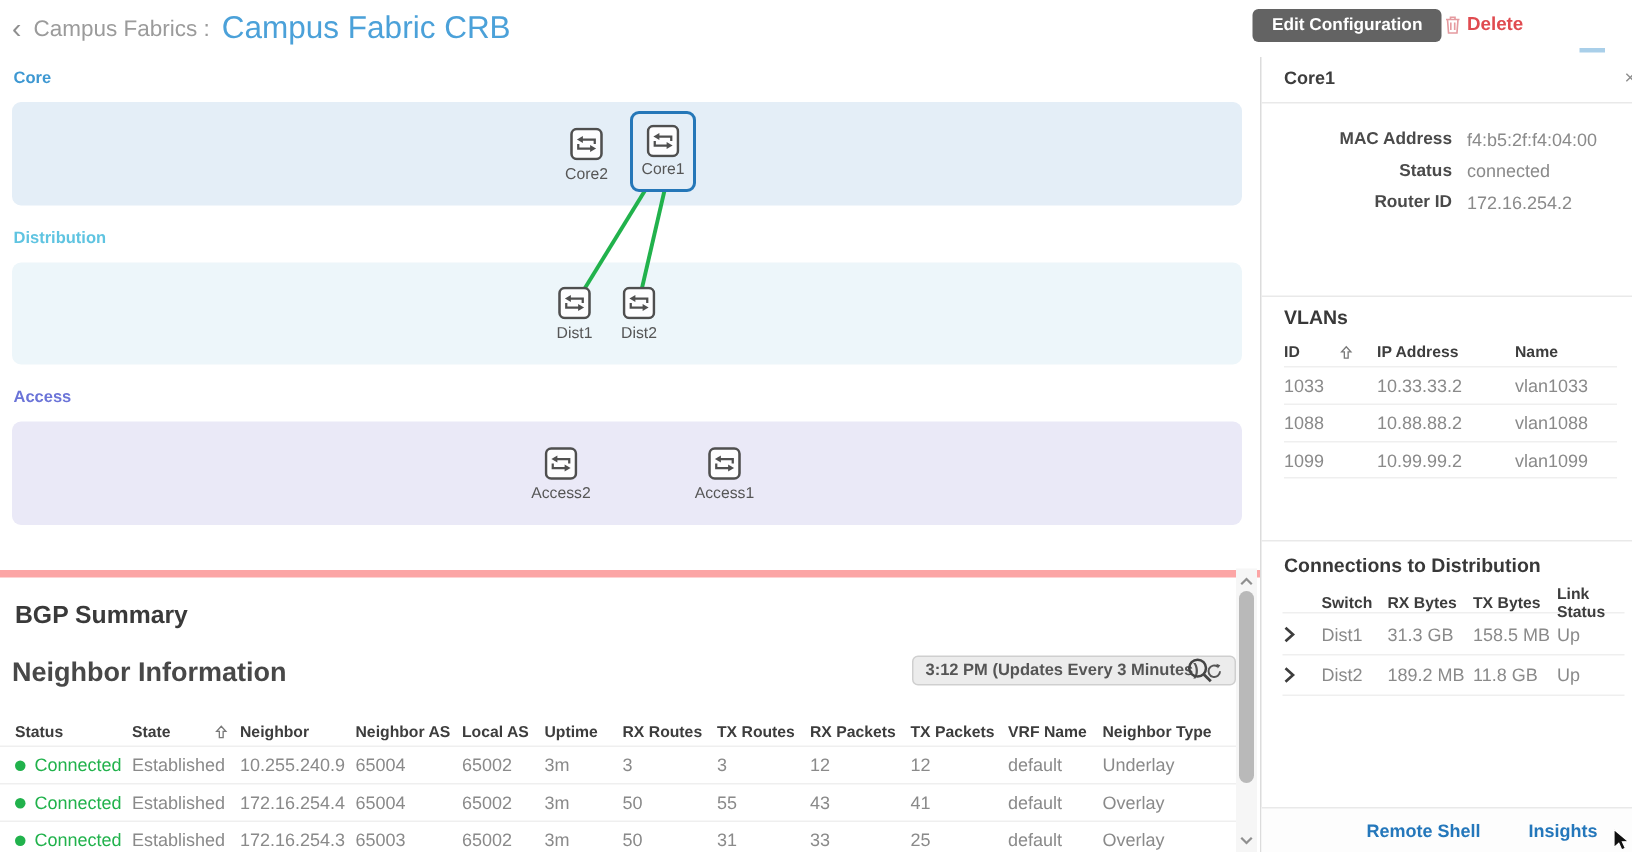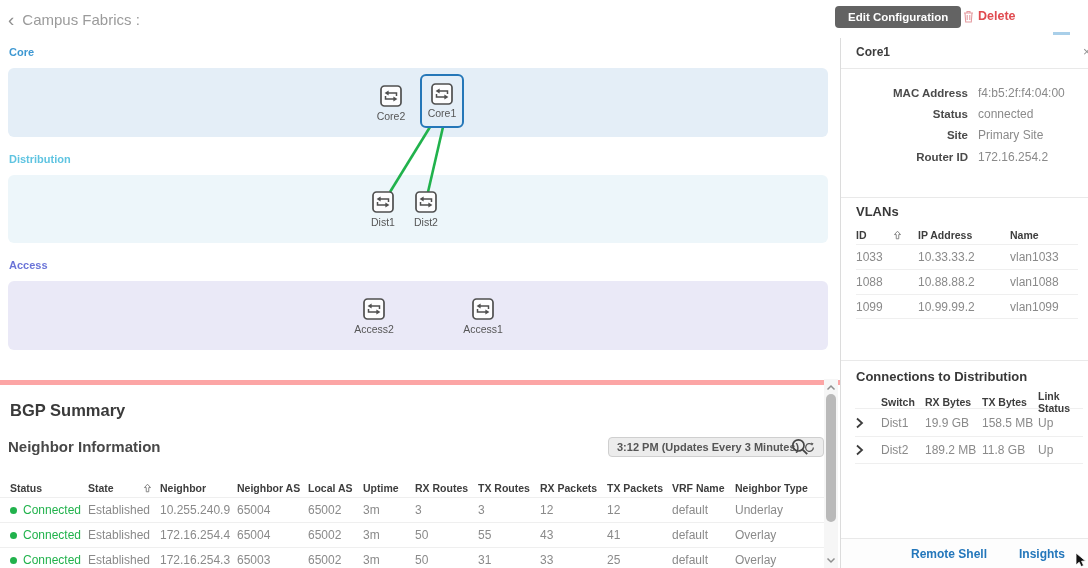--- a/index.html
+++ b/index.html
@@ -36,21 +36,21 @@
   .node .nlabel { font-size:10.5px; color:#565656; margin-top:3px; }
   .node-selected { left:420px; top:74px; width:44px; height:54px;
     border:2px solid #2577b8; border-radius:6px; padding-top:7px; }
   .node-selected .nlabel { margin-top:2px; }
 
   
   .bgp { position:absolute; left:0; top:380px; width:841px; height:188px;
     border-top:5px solid #fca5a5; background:#fff; }
   .bgp-title { position:absolute; left:10px; top:16px; font-size:16.5px;
     font-weight:bold; color:#3a3a3a; }
-  .bgp-sub { position:absolute; left:8px; top:53px; font-size:15px;
+  .bgp-sub { position:absolute; left:8px; top:53px; font-size:18px;
     font-weight:bold; color:#484848; }
   .time-pill { position:absolute; left:608px; top:52px; height:20px;
     padding:0 8px; display:flex; align-items:center; gap:5px;
     background:#ececec; border:1px solid #cfcfcf; border-radius:4px; cursor:pointer; }
   .time-pill span { font-size:11px; font-weight:bold; color:#555; white-space:nowrap; }
   .search-btn { position:absolute; left:790px; top:52px; width:22px; height:22px; cursor:pointer; }
   .bgp-table { position:absolute; left:0; top:94px; width:824px; }
   .brow { display:grid;
     grid-template-columns:78px 72px 77px 71px 55px 52px 63px 62px 67px 65px 63px 1fr;
     padding-left:10px; align-items:center; }
@@ -101,20 +101,21 @@
   .p-footer span { color:#2477bb; font-size:12px; font-weight:bold; cursor:pointer; white-space:nowrap;padding-left:32px; }
 
   .cursor { position:absolute; left:1076px; top:553px; z-index:9; }
 </style>
 </head>
 <body>
 
 <div class="hdr">
   <span class="back">‹</span>
   <span class="crumb">Campus Fabrics :</span>
+  <span class="title">Campus Fabric CRB</span>
 </div>
 <button class="btn-edit">Edit Configuration</button>
 <div class="delete">
   <svg width="11" height="13" viewBox="0 0 11 13">
     <path d="M1 3 H10 M4 3 V1.5 H7 V3 M2 3 L2.7 12 H8.3 L9 3 M4.2 5 V10 M6.8 5 V10" fill="none" stroke="#e59ba0" stroke-width="1.1"></path>
   </svg>
   <span>Delete</span>
 </div>
 
 <div class="topo">
@@ -308,24 +309,20 @@
 <div class="details">
   <div class="drow">
     <span class="dlabel">MAC Address</span>
     <span class="dvalue">f4:b5:2f:f4:04:00</span>
   </div>
   <div class="drow">
     <span class="dlabel">Status</span>
     <span class="dvalue">connected</span>
   </div>
   <div class="drow">
-    <span class="dlabel">Site</span>
-    <span class="dvalue">Primary Site</span>
-  </div>
-  <div class="drow">
     <span class="dlabel">Router ID</span>
     <span class="dvalue">172.16.254.2</span>
   </div>
 </div>
 
 <div class="p-div" style="top:197px;"></div>
 <div class="p-sect-title" style="top:204px;">VLANs</div>
 
 <div class="vtable">
   <div class="vrow head">
@@ -366,21 +363,21 @@
     <div class="th">TX Bytes</div>
     <div class="th">Link Status</div>
   </div>
   <div class="crow data">
     <div class="chev">
       <svg width="9" height="12" viewBox="0 0 9 12">
           <path d="M2 1.5 L7 6 L2 10.5" fill="none" stroke="#3d3d3d" stroke-width="1.8"></path>
         </svg>
     </div>
     <div class="td">Dist1</div>
-    <div class="td">19.9 GB</div>
+    <div class="td">31.3 GB</div>
     <div class="td">158.5 MB</div>
     <div class="td">Up</div>
   </div>
   <div class="crow data" style="border-top:1px solid #efefef; border-bottom:1px solid #efefef;">
     <div class="chev">
       <svg width="9" height="12" viewBox="0 0 9 12">
           <path d="M2 1.5 L7 6 L2 10.5" fill="none" stroke="#3d3d3d" stroke-width="1.8"></path>
         </svg>
     </div>
     <div class="td">Dist2</div>

